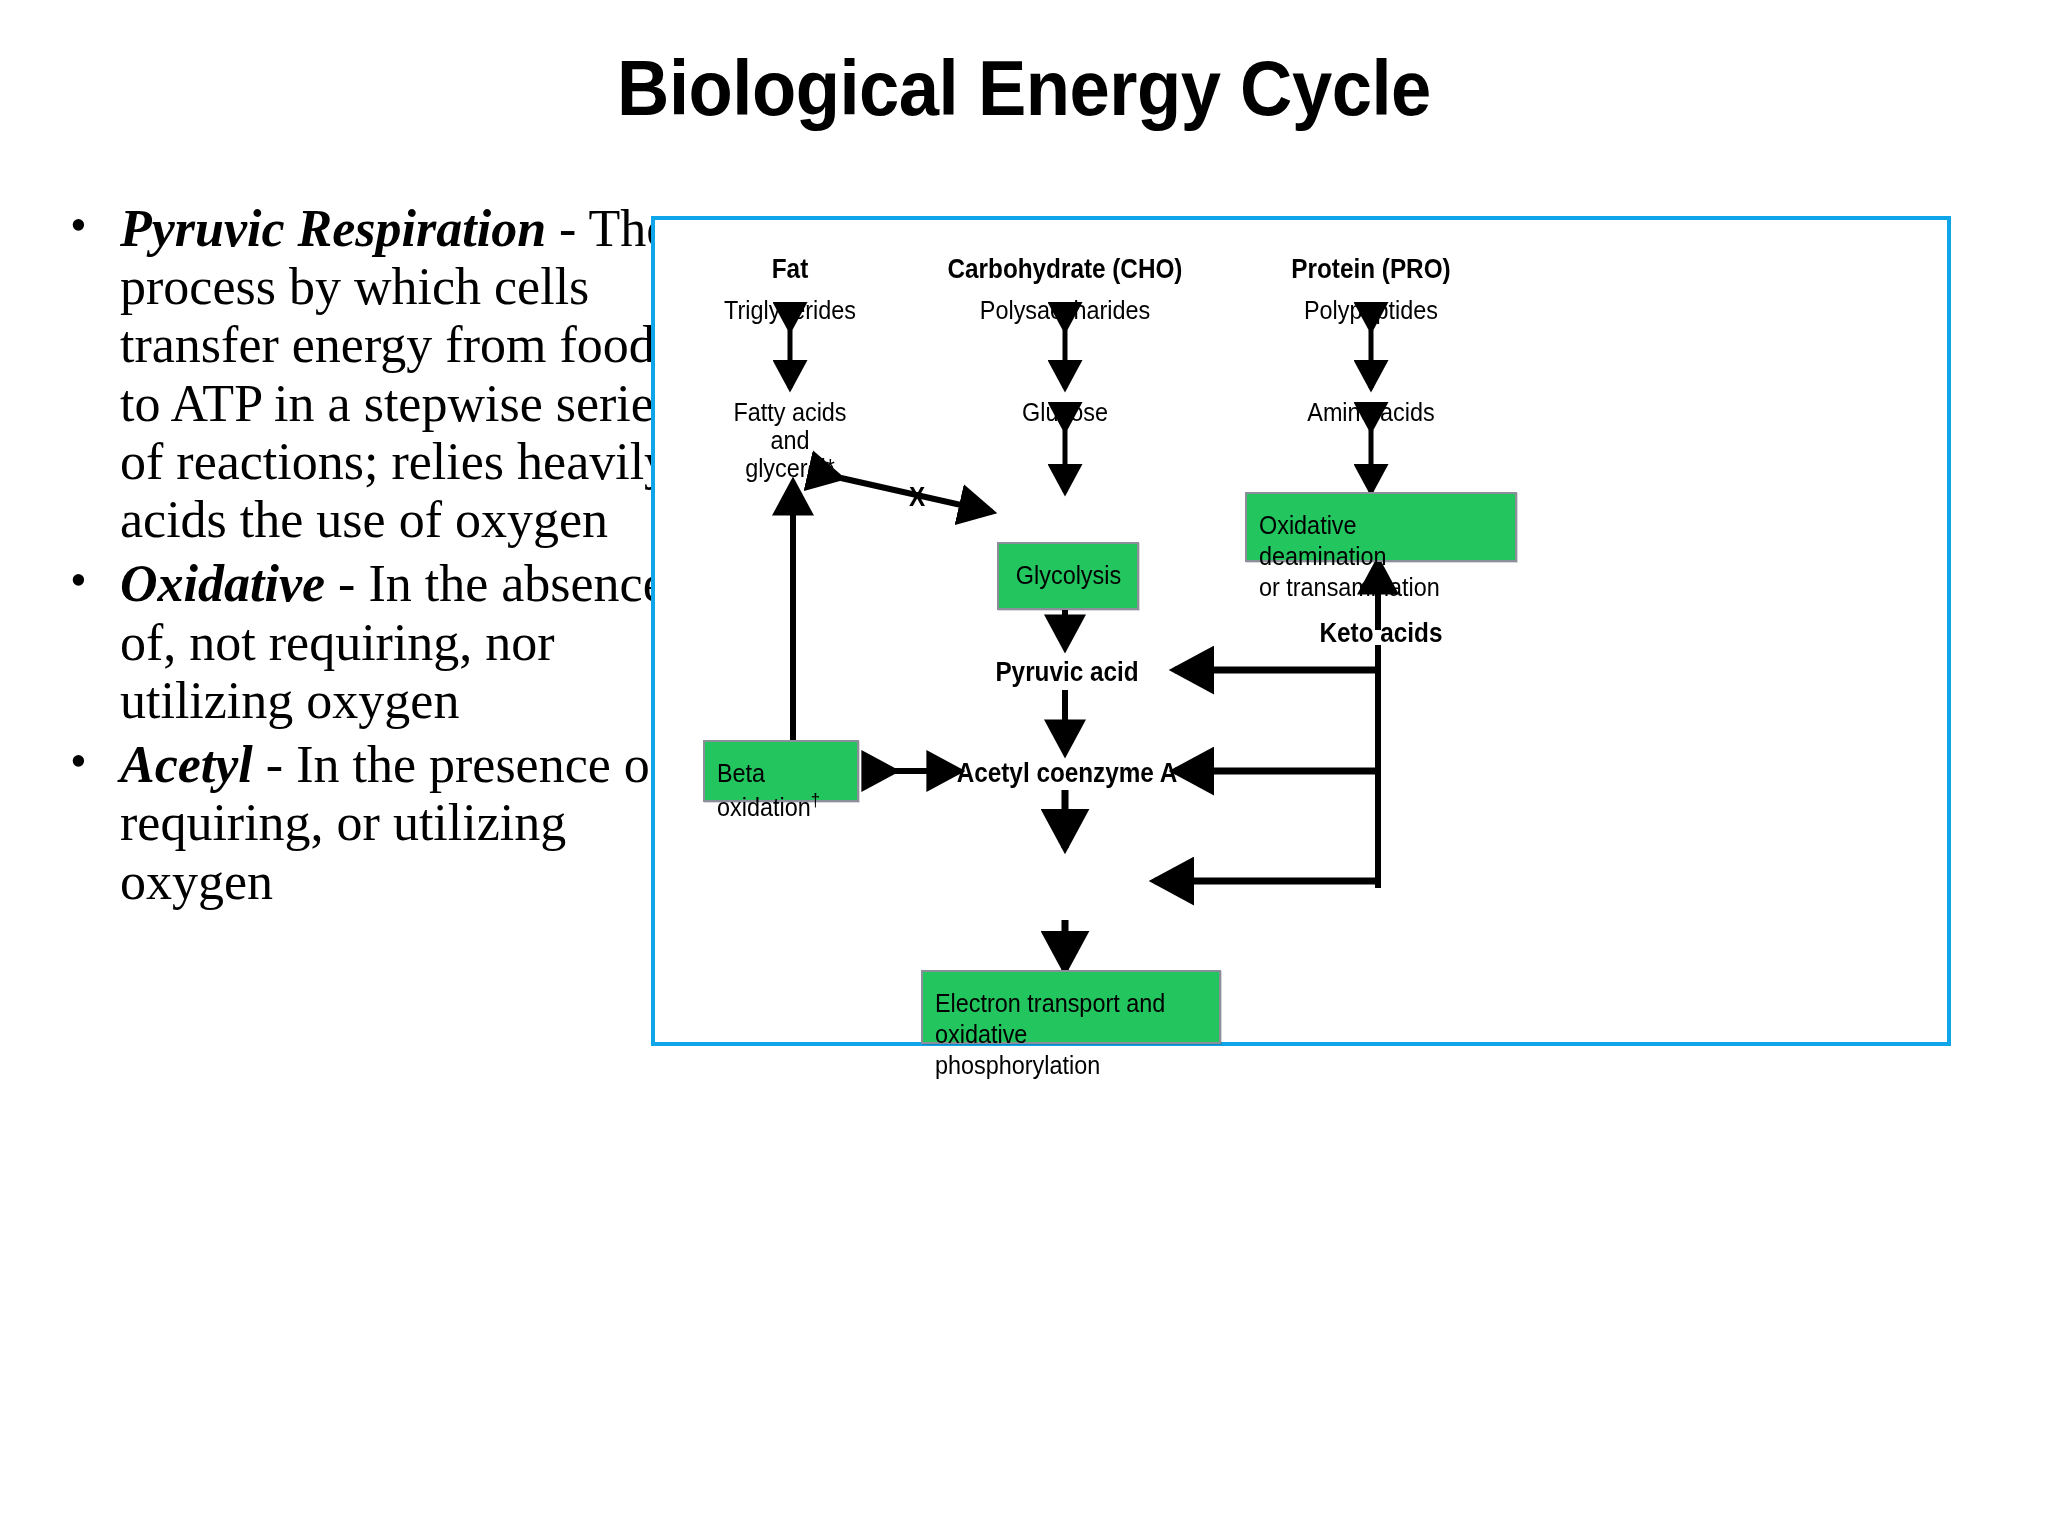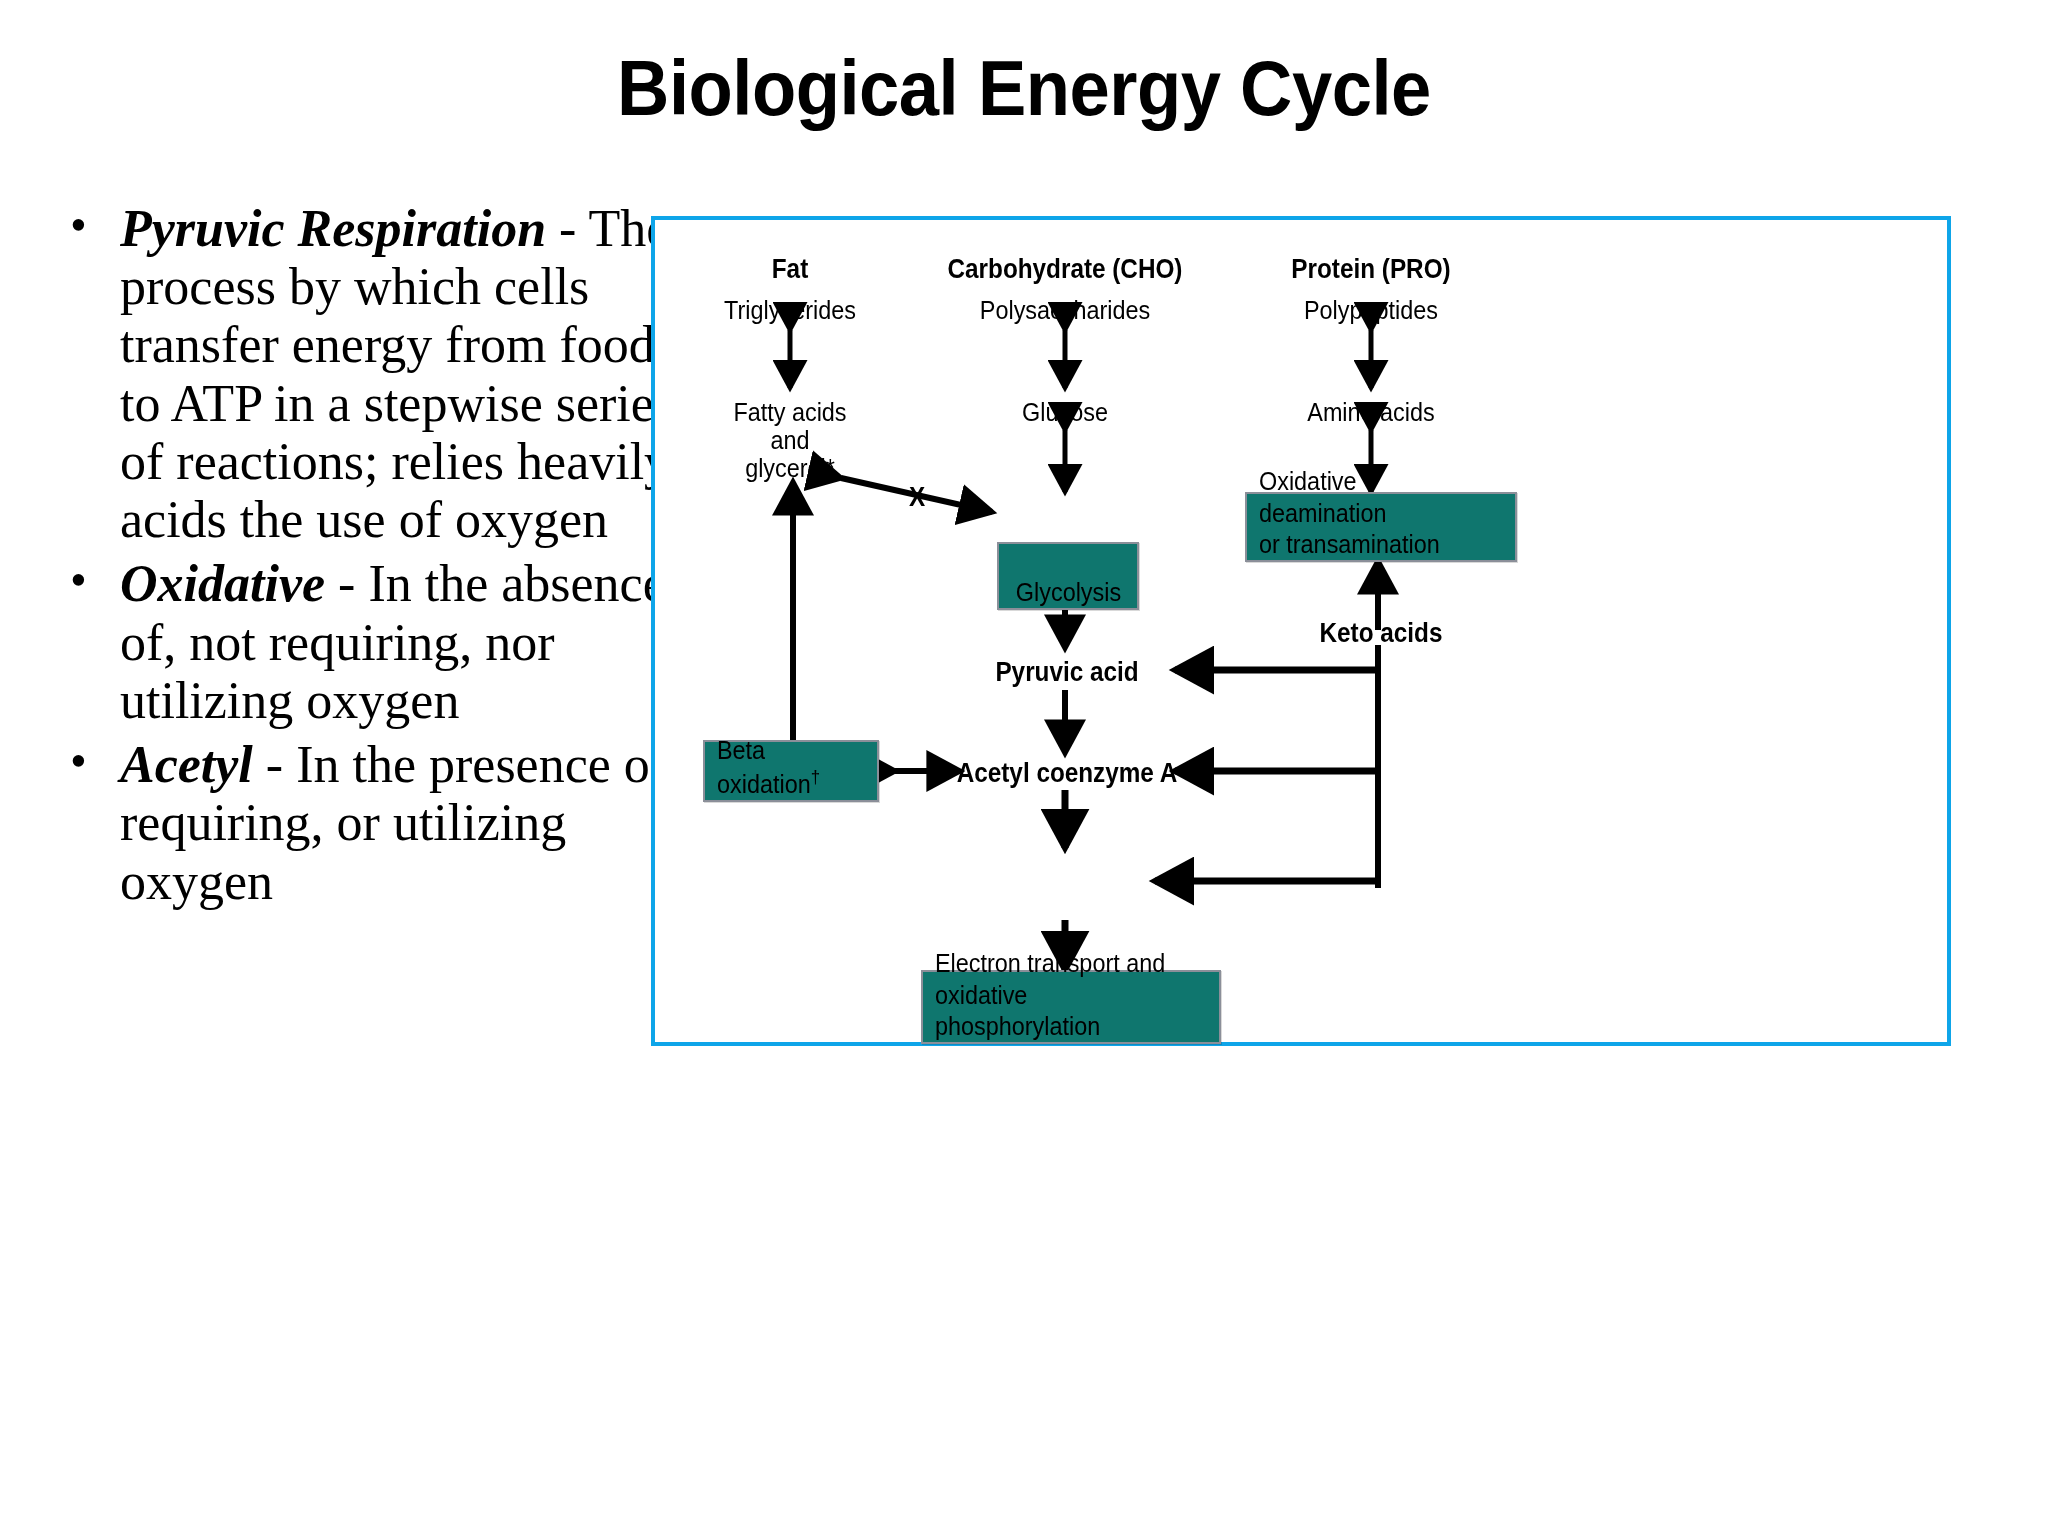--- a/index.html
+++ b/index.html
@@ -73,31 +73,31 @@
     transform:scaleX(0.9);
     font-size:26px;
     line-height:1.12;
   }
   .lbl.hdr{font-weight:bold;font-size:27px;}
   .ctr{transform-origin:center top;transform:translateX(-50%) scaleX(0.9);text-align:center;}
 
   
   .box{
     position:absolute;
-    background:#0f766e;
+    background:#22c55e;
     border:2px solid #8b8f99;
     box-sizing:border-box;
     font-family:"Liberation Sans",sans-serif;
     font-size:26px;
     line-height:1.2;
     color:#000;
     display:flex;
-    align-items:flex-end;
+    align-items:flex-start;
     justify-content:flex-start;
-    padding:0 12px;
+    padding:16px 12px;
     box-shadow:1px 1px 0 rgba(0,0,0,0.15);
   }
   .box span{transform:scaleX(0.9);transform-origin:left center;white-space:pre-line;}
   .box.centered{justify-content:center;margin-top:48px;}
   .box.centered span{transform-origin:center center;}
   sup{font-size:0.72em;vertical-align:super;}
 </style>
 </head>
 <body>
 
@@ -193,21 +193,21 @@
 
       <div class="box centered" style="left:342px;top:274px;width:142px;height:68px;">
         <span>Glycolysis</span>
       </div>
 
       <div class="box" style="left:590px;top:272px;width:272px;height:70px;">
         <span>Oxidative deamination
 or transamination</span>
       </div>
 
-      <div class="box" style="left:48px;top:520px;width:176px;height:62px;">
+      <div class="box" style="left:48px;top:520px;width:156px;height:62px;">
         <span><span>Beta oxidation</span><sup>†</sup></span>
       </div>
 
 
       <div class="box" style="left:266px;top:750px;width:300px;height:74px;">
         <span>Electron transport and
 oxidative phosphorylation</span>
       </div>
 
     </div>

